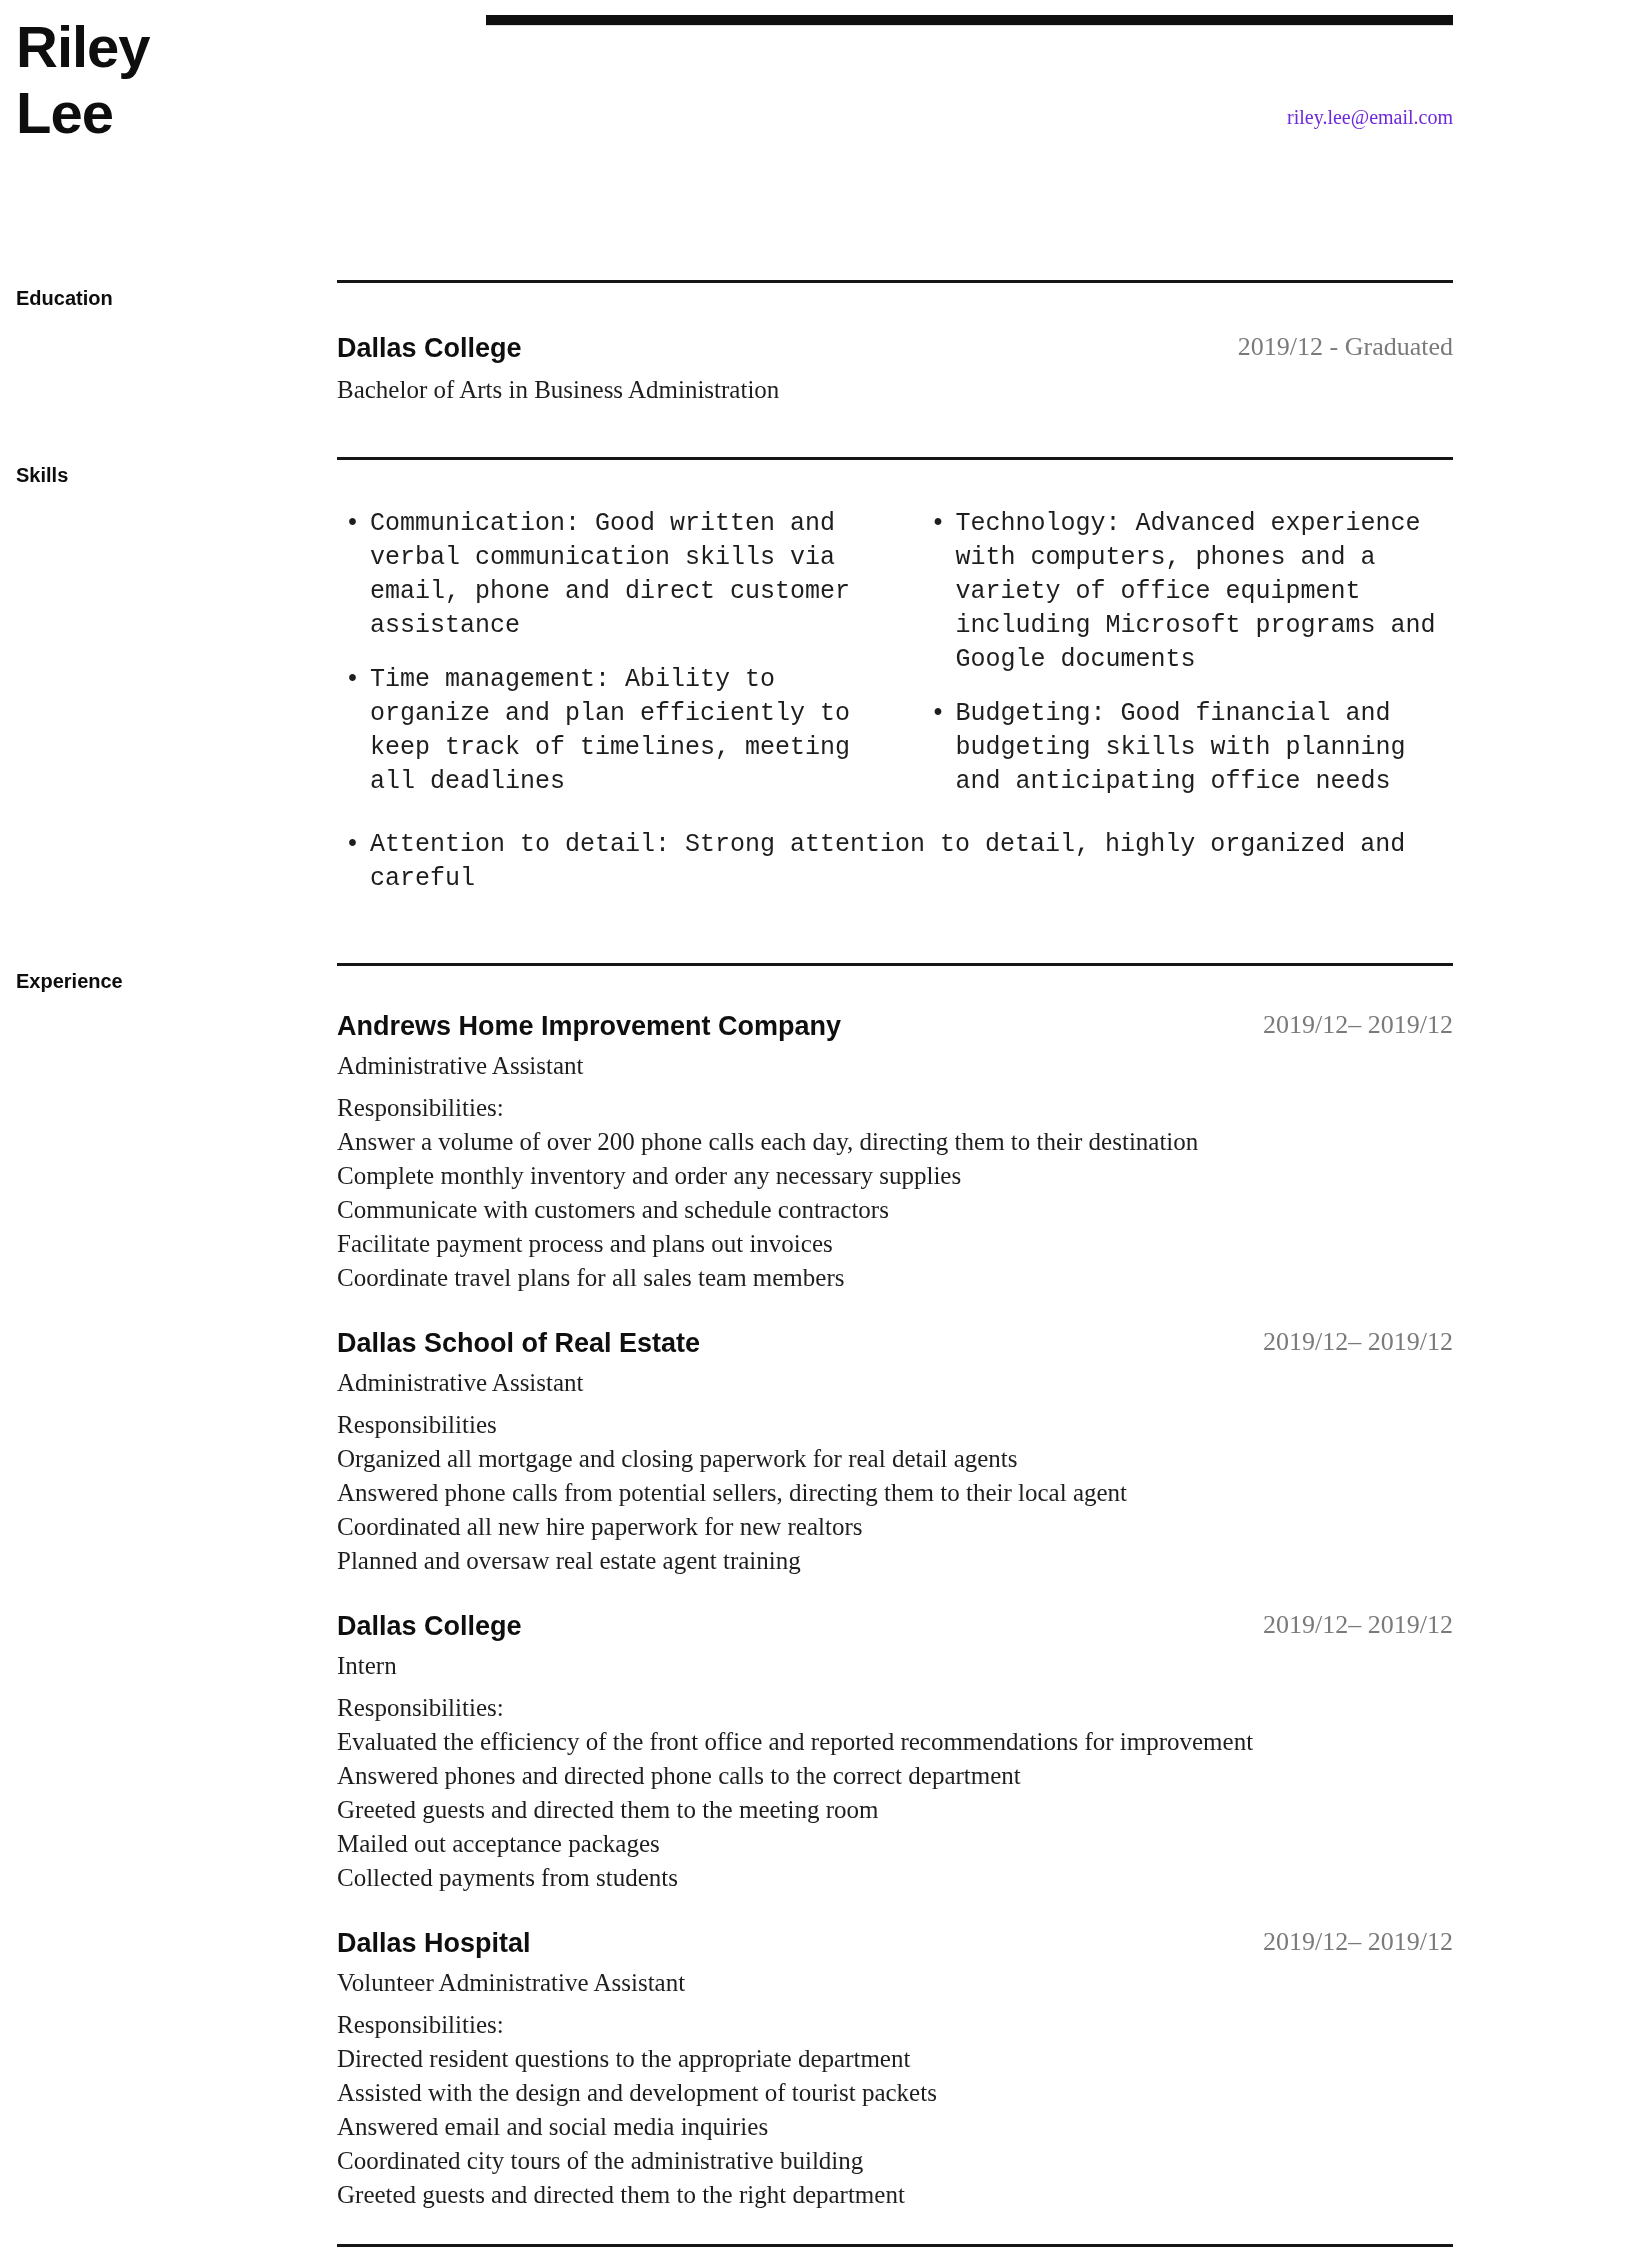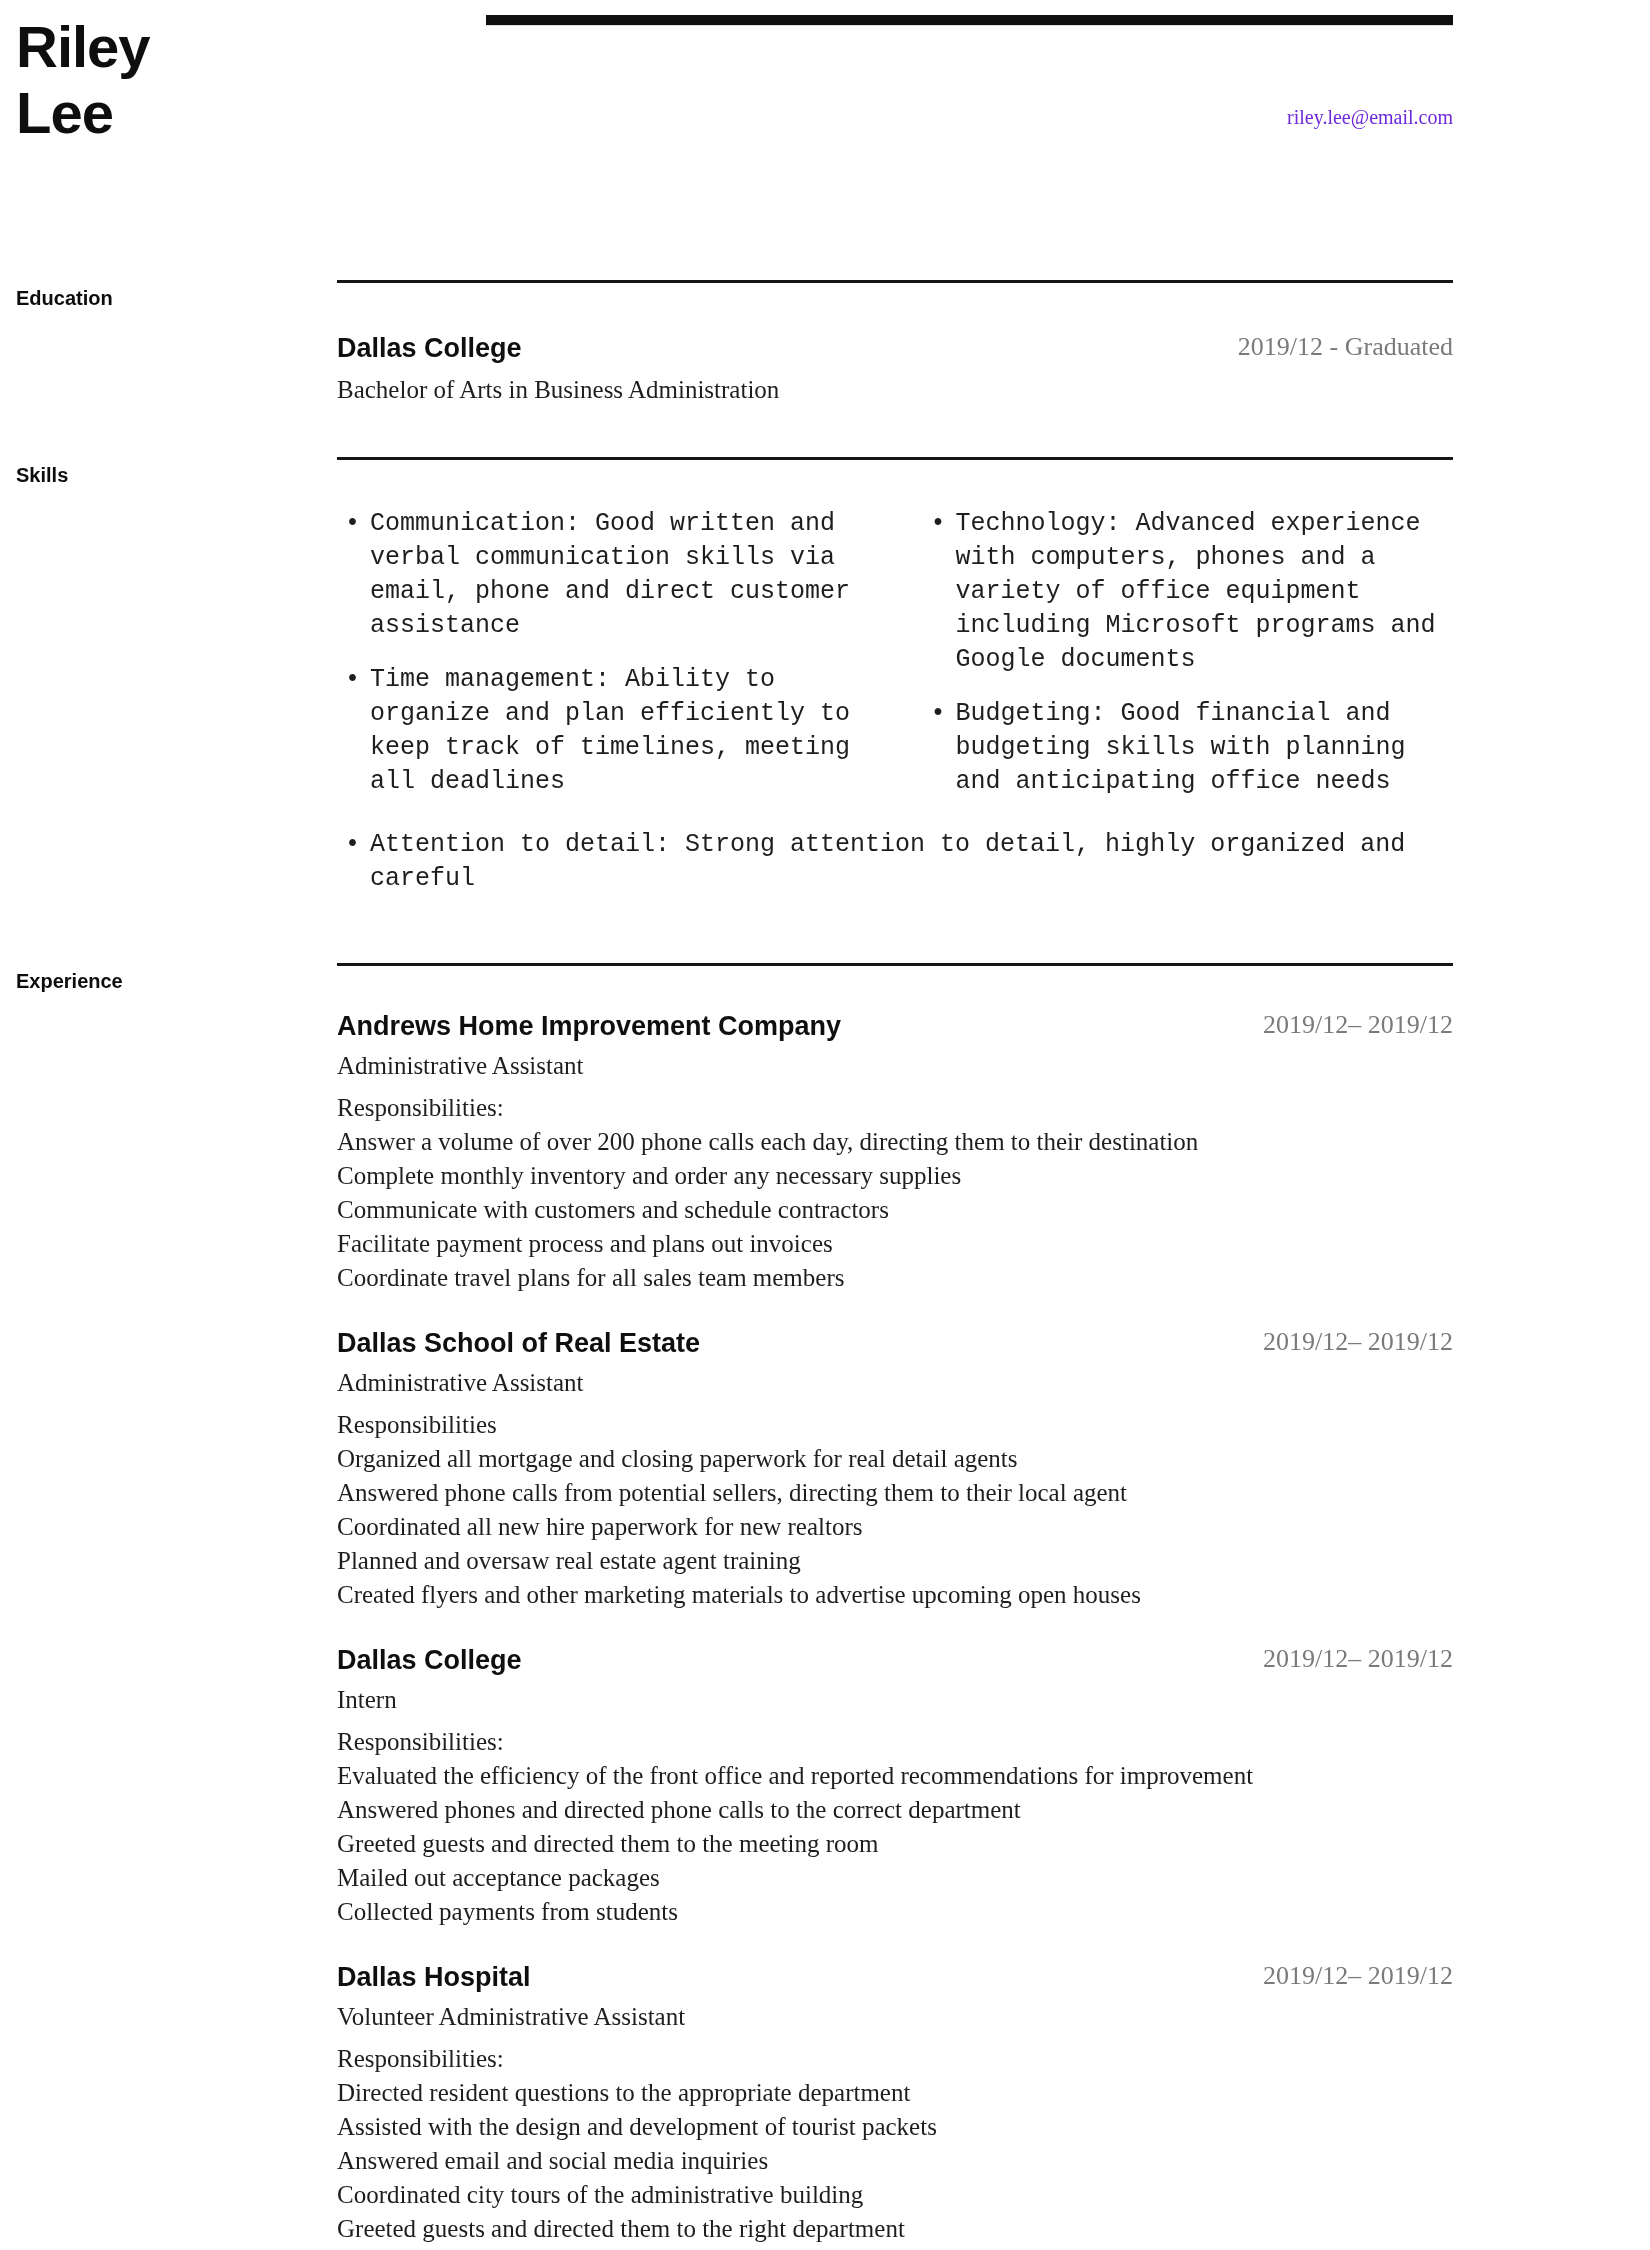--- a/index.html
+++ b/index.html
@@ -198,21 +198,20 @@
             <span class="entry-title">Dallas School of Real Estate</span>
             <span class="entry-date">2019/12– 2019/12</span>
           </div>
           <div class="body-text job-role">Administrative Assistant</div>
           <div class="resp-block">
             <div class="body-text">Responsibilities</div>
             <div class="body-text">Organized all mortgage and closing paperwork for real detail agents</div>
             <div class="body-text">Answered phone calls from potential sellers, directing them to their local agent</div>
             <div class="body-text">Coordinated all new hire paperwork for new realtors</div>
             <div class="body-text">Planned and oversaw real estate agent training</div>
-            <div class="body-text">Created flyers and other marketing materials to advertise upcoming open houses</div>
           </div>
         </div>
 
         <div class="job">
           <div class="entry-head">
             <span class="entry-title">Dallas College</span>
             <span class="entry-date">2019/12– 2019/12</span>
           </div>
           <div class="body-text job-role">Intern</div>
           <div class="resp-block">

